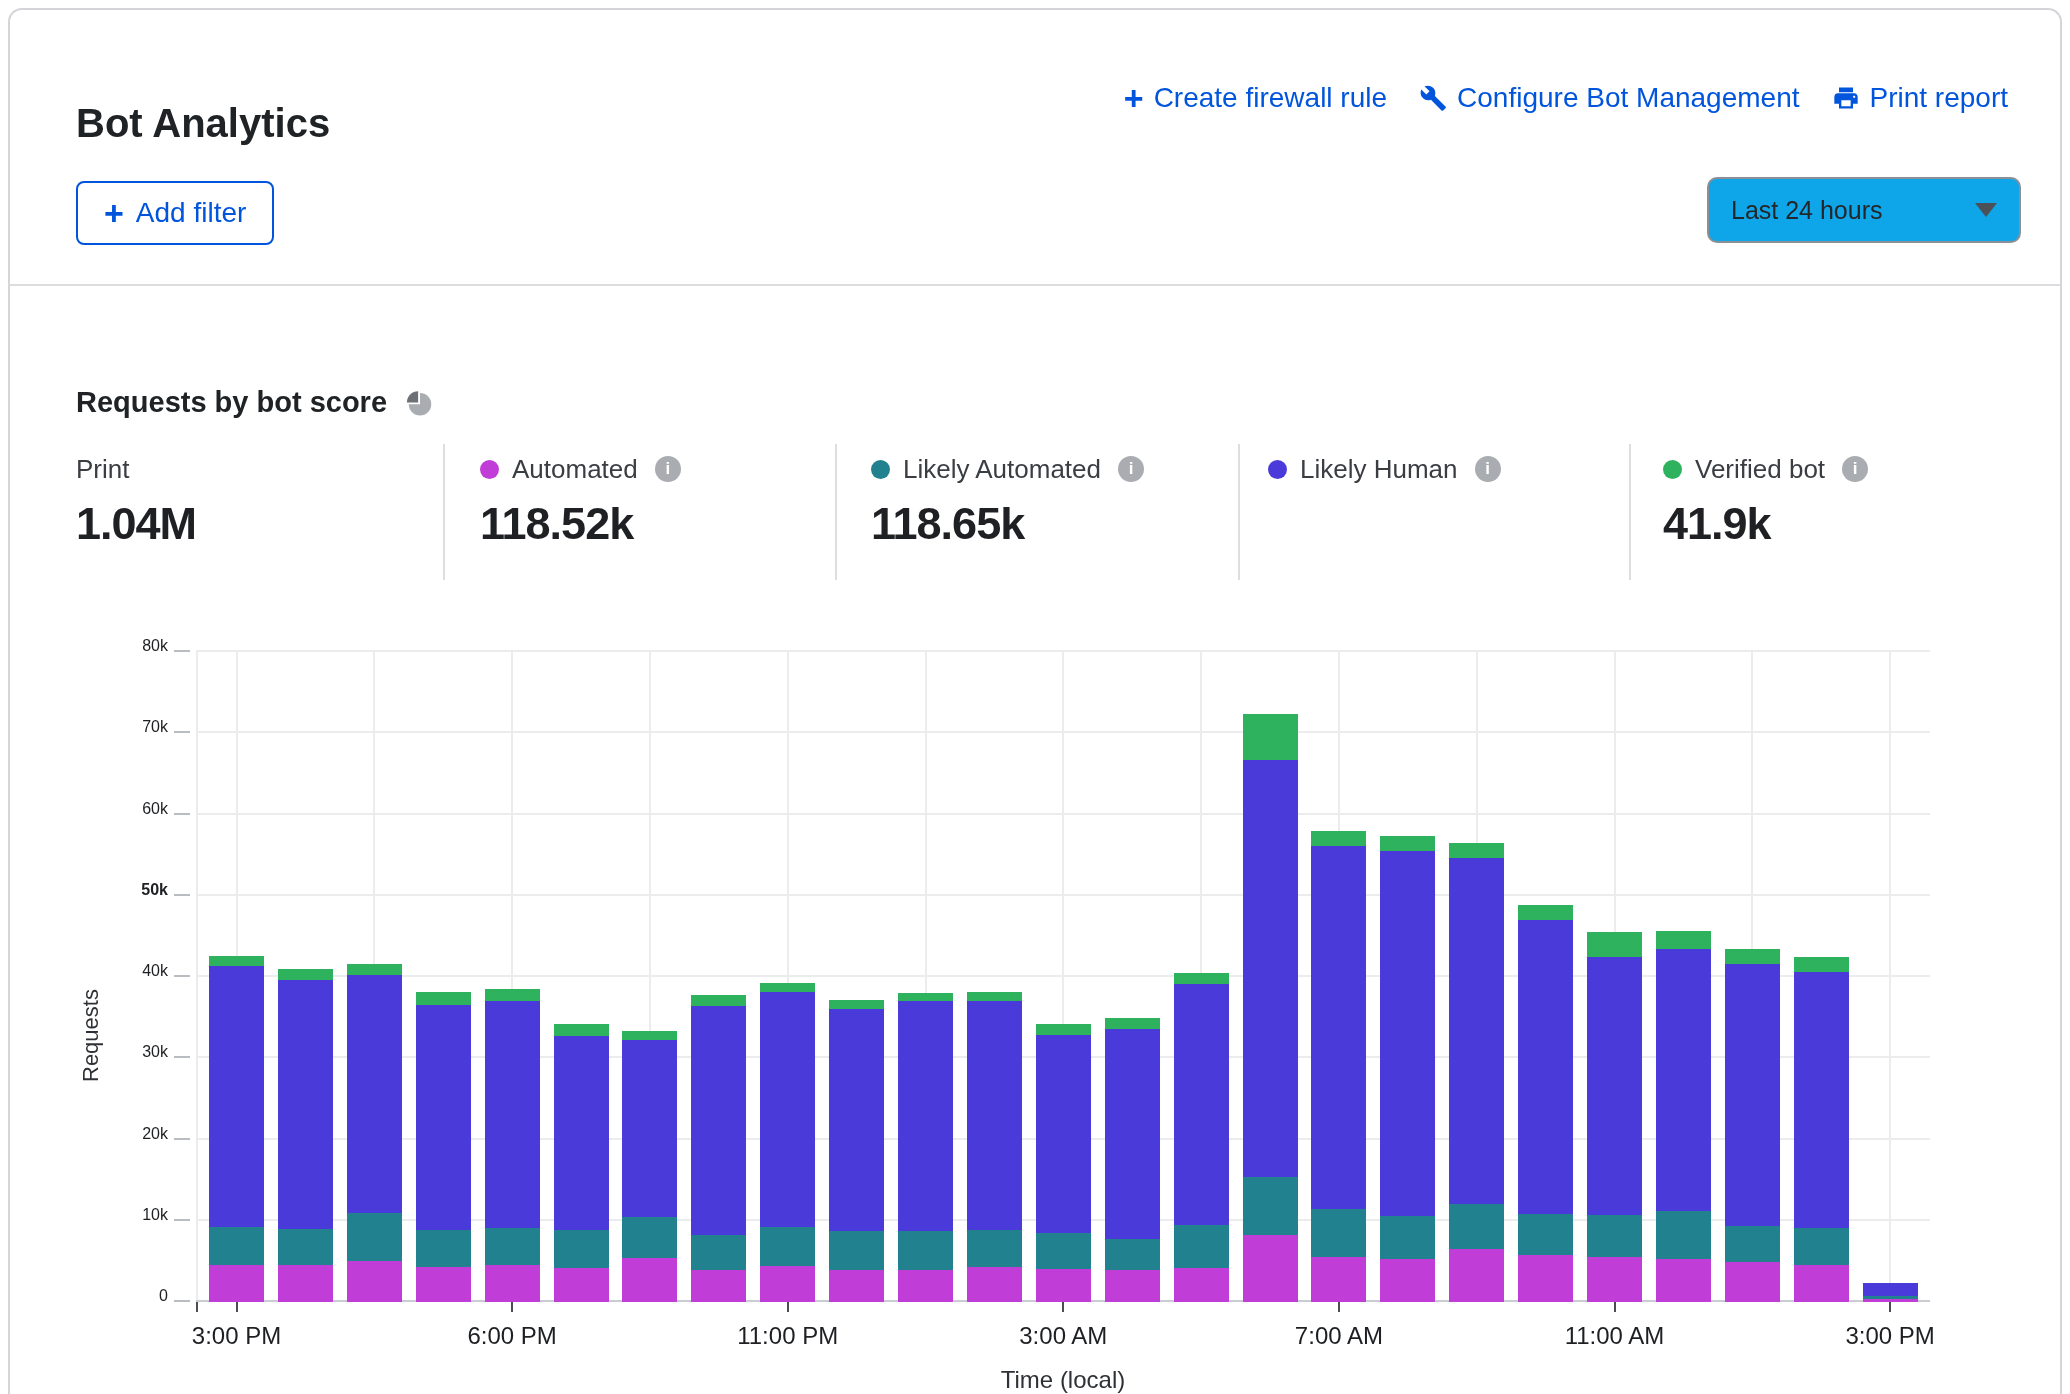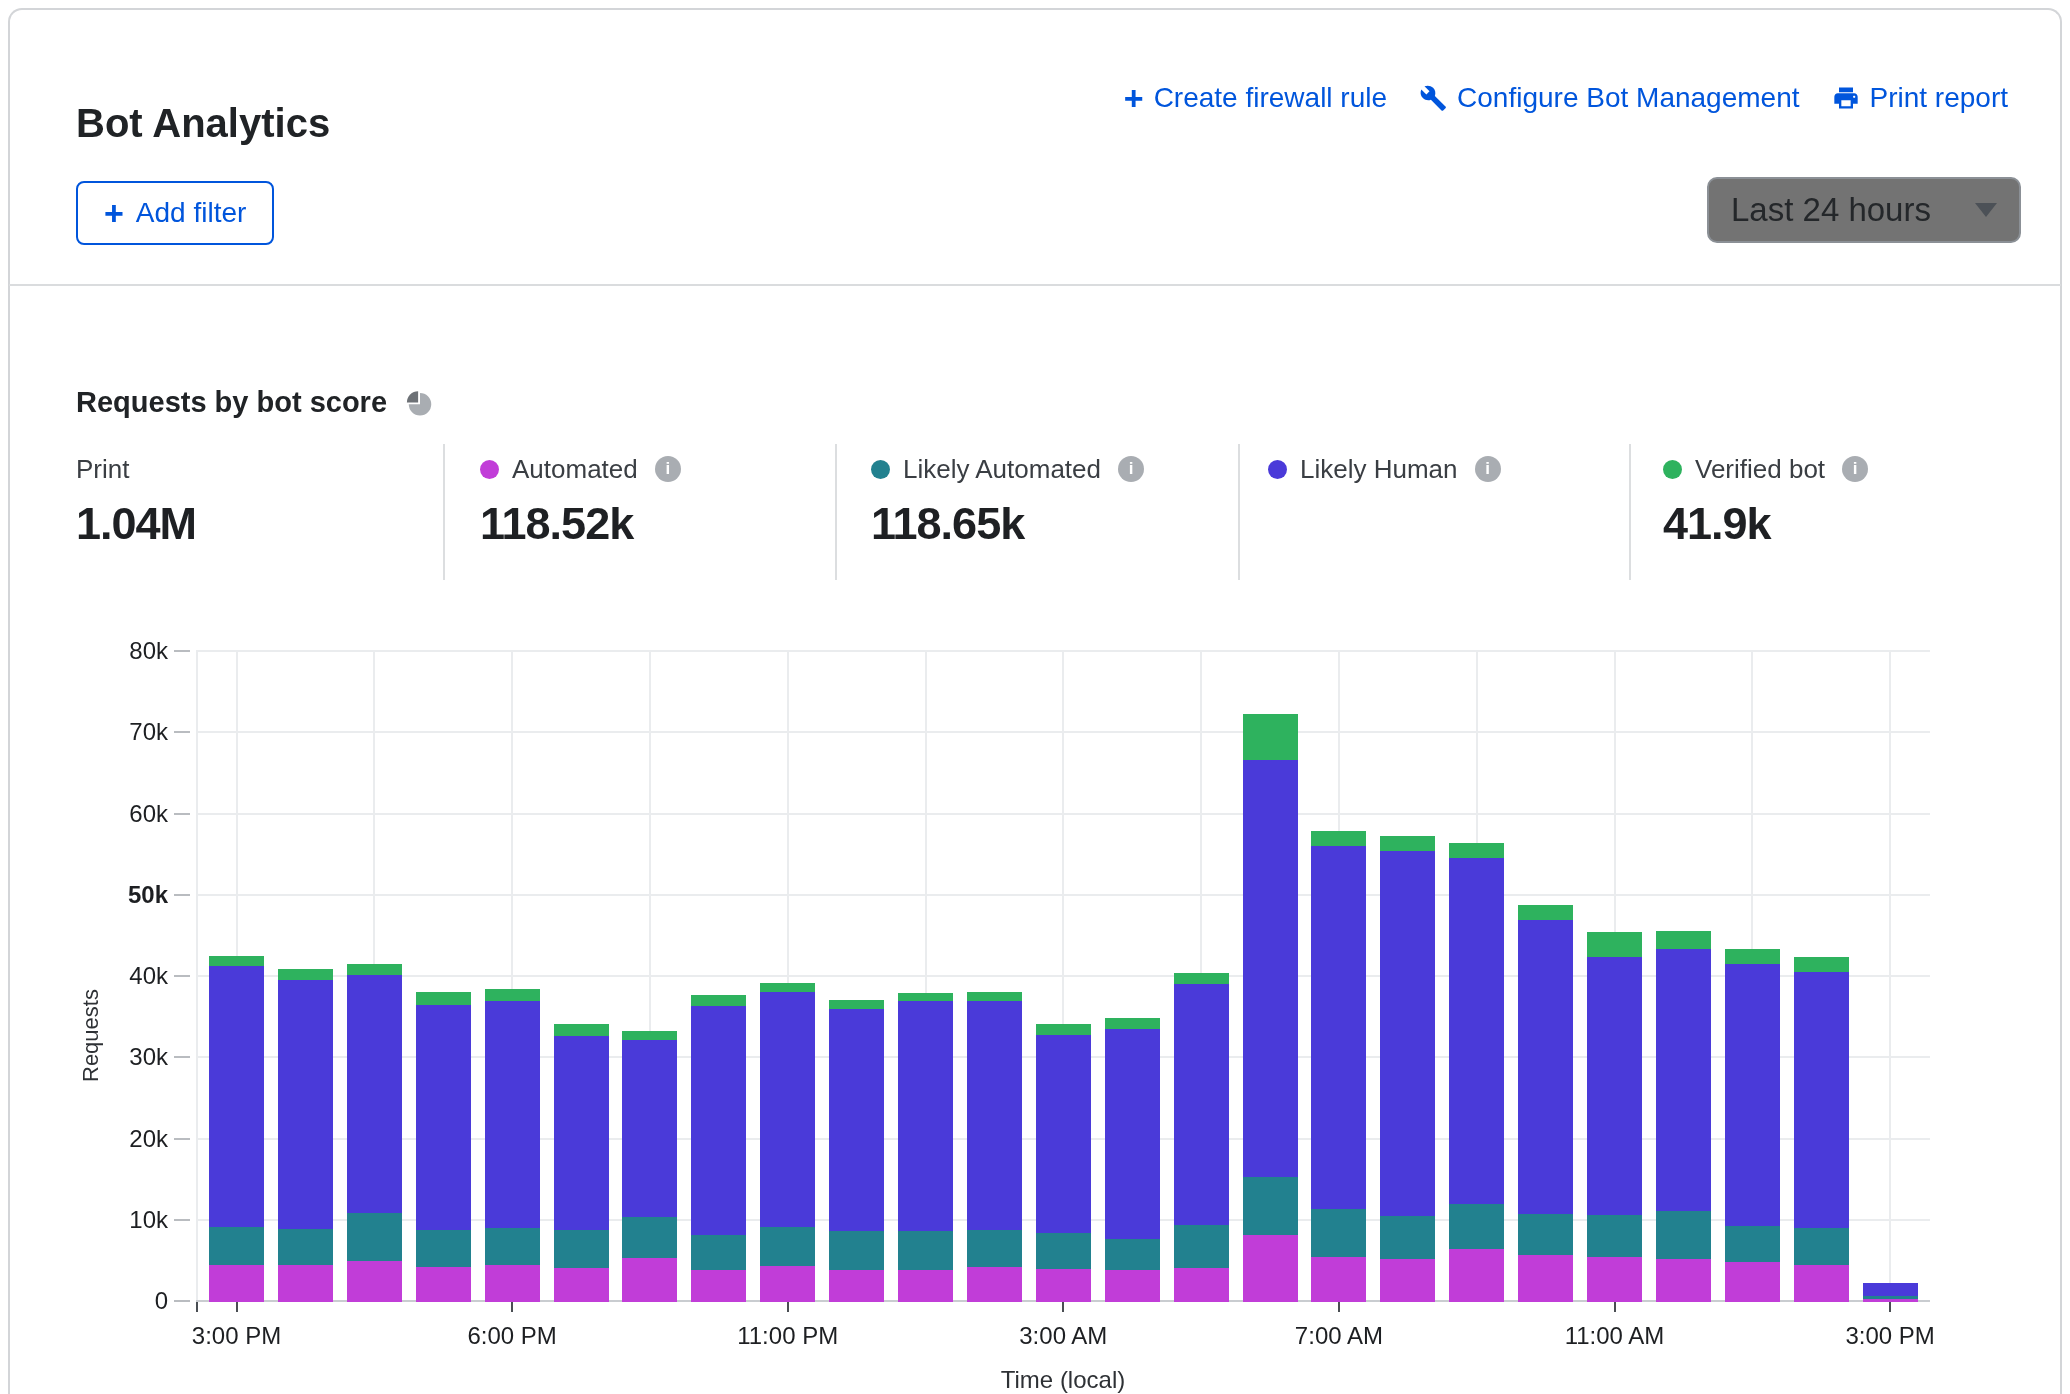--- a/index.html
+++ b/index.html
@@ -8,41 +8,41 @@
   .card-border{position:absolute;left:8px;top:8px;width:2050px;height:1500px;
         border:2px solid #d3d5d8;border-bottom:none;border-radius:14px 14px 0 0;pointer-events:none;}
   .page-title{position:absolute;left:76px;top:74px;font-size:40px;font-weight:600;color:#202326;}
   .actions{position:absolute;right:62px;top:82px;display:flex;align-items:center;gap:32px;}
   .action-link{display:flex;align-items:center;gap:10px;color:#0055dc;font-size:28px;cursor:pointer;text-decoration:none;}
   .plus-glyph{font-size:34px;font-weight:600;line-height:28px;}
   .add-filter{position:absolute;left:76px;top:181px;height:64px;padding:0 26px;display:inline-flex;
         align-items:center;gap:12px;background:#fff;border:2px solid #0055dc;border-radius:8px;
         color:#0055dc;font-size:28px;font-weight:500;cursor:pointer;}
   .dropdown{position:absolute;left:1707px;top:177px;width:314px;height:66px;box-sizing:border-box;
-        border:2px solid #8b9096;border-radius:10px;background:#737373;display:flex;align-items:center;
-        justify-content:space-between;padding:2px 22px;font-size:33px;color:#24272a;cursor:pointer;}
+        border:2px solid #8b9096;border-radius:10px;background:#0ea5e9;display:flex;align-items:center;
+        justify-content:space-between;padding:2px 22px;font-size:25px;color:#24272a;cursor:pointer;}
   .caret{width:0;height:0;border-left:11px solid transparent;border-right:11px solid transparent;
         border-top:14px solid #4c5157;}
   .header-divider{position:absolute;left:9px;top:284px;width:2052px;height:2px;background:#dadcde;}
   .section-title{position:absolute;left:76px;top:362px;display:flex;align-items:center;gap:18px;
         font-size:29px;font-weight:600;color:#202326;}
   .stat{position:absolute;top:452px;}
   .stat-label-row{display:flex;align-items:center;gap:13px;height:34px;}
   .dot{width:19px;height:19px;border-radius:50%;}
   .stat-label{font-size:26px;color:#3a3e43;}
   .info-icon{width:26px;height:26px;border-radius:50%;background:#a9adb2;color:#fff;display:inline-flex;
         align-items:center;justify-content:center;font-size:17px;font-weight:800;margin-left:4px;}
   .stat-value{margin-top:12px;font-size:45px;font-weight:700;color:#1e2023;letter-spacing:-1px;}
   .stat-divider{position:absolute;top:444px;height:136px;width:2px;background:#dcdee0;}
   
   .plot{position:absolute;left:196px;top:652px;width:1734px;height:650px;}
   .hgrid{position:absolute;left:0;width:100%;height:2px;background:#eaecee;}
   .hgrid.axis{background:#c9ccd0;}
   .vgrid{position:absolute;top:0;width:2px;height:100%;background:#eaecee;}
-  .ylab{position:absolute;left:-92px;width:64px;text-align:right;font-size:24px;color:#1d1f22;}
+  .ylab{position:absolute;left:-92px;width:64px;text-align:right;font-size:16px;color:#1d1f22;}
   .ydash{position:absolute;left:-22px;width:16px;height:2px;background:#b9bcc0;}
   .bar{position:absolute;bottom:0;width:55px;display:flex;flex-direction:column-reverse;}
   .xtick{position:absolute;top:650px;width:2px;height:10px;background:#4a4e53;}
   .xlab{position:absolute;top:670px;width:170px;text-align:center;font-size:24px;color:#1d1f22;}
   .y-title{position:absolute;left:78px;top:872px;height:210px;display:flex;align-items:center;
         font-size:22px;color:#2e3135;writing-mode:vertical-rl;transform:rotate(180deg);}
   .x-title{position:absolute;left:196px;top:1366px;width:1734px;text-align:center;font-size:24px;color:#2e3135;}
 </style>
 </head>
 <body>

